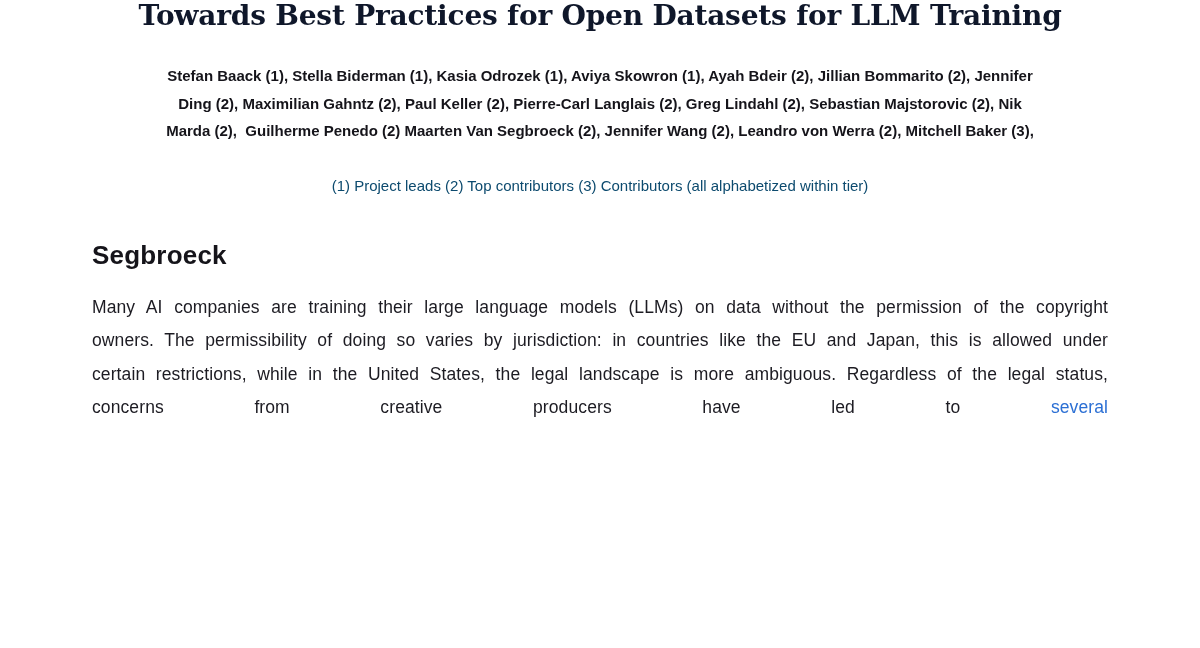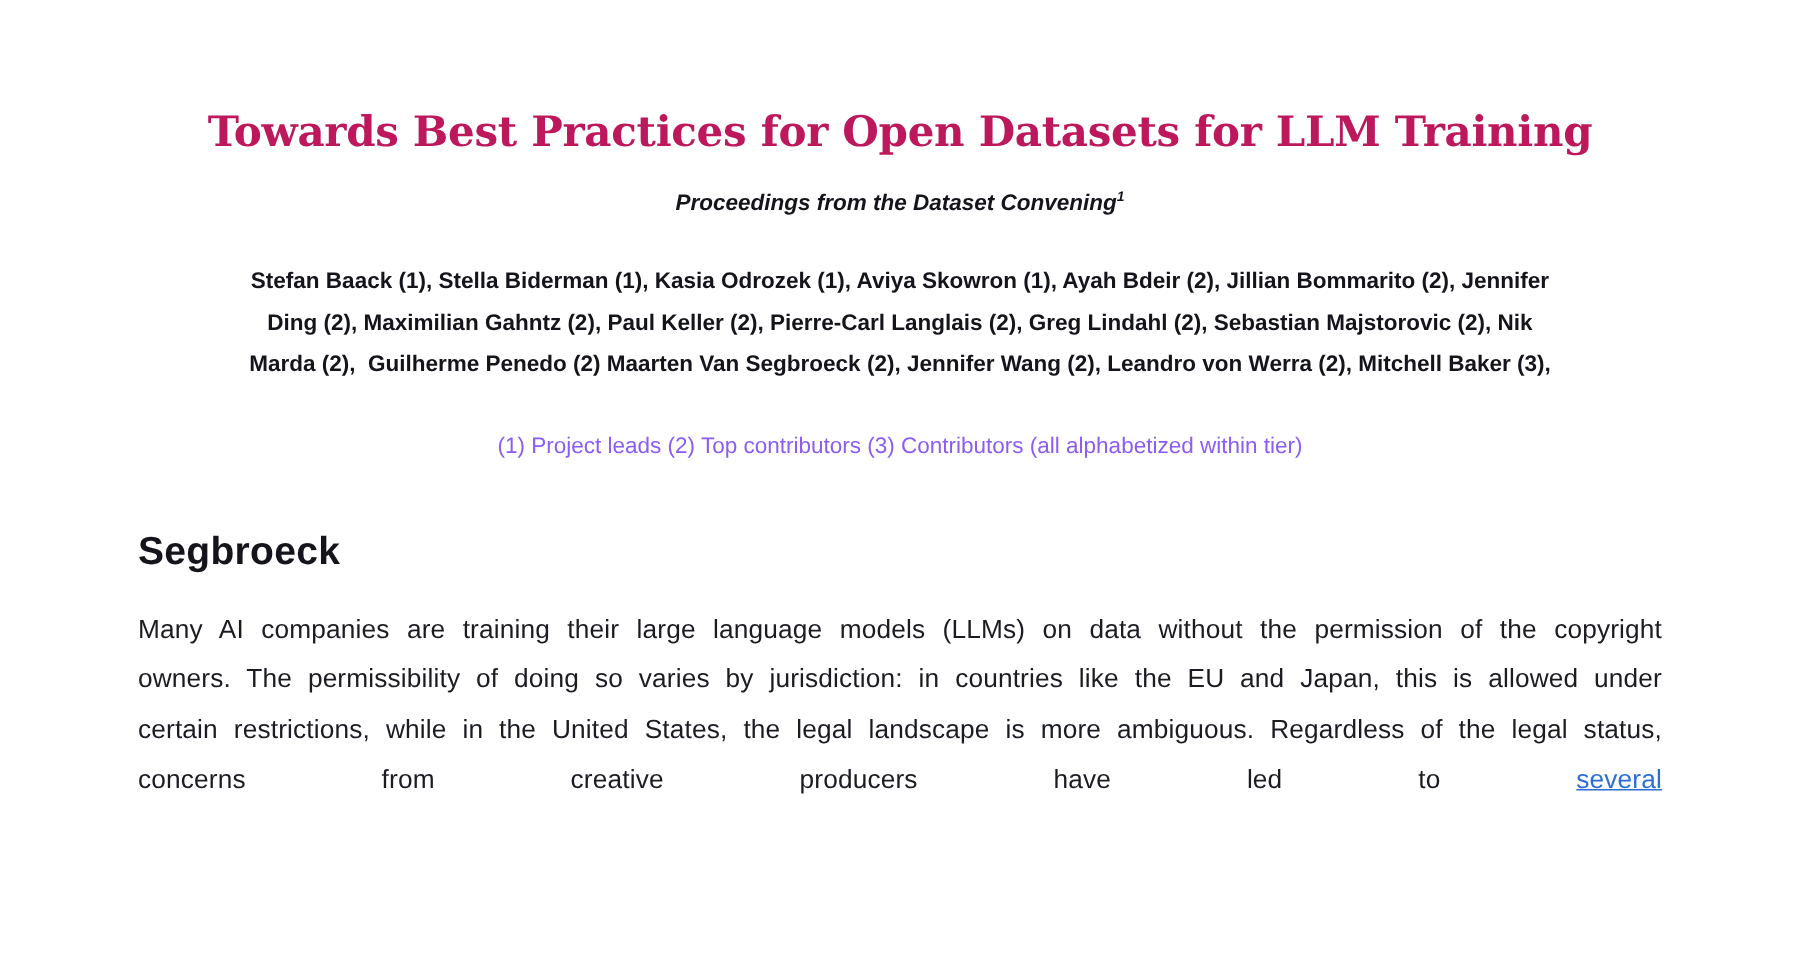--- a/index.html
+++ b/index.html
@@ -8,27 +8,26 @@
     height: 648px;
     background: #ffffff;
     overflow: hidden;
     font-family: "Liberation Sans", sans-serif;
   }
   .content {
     width: 1016px;
     margin: 0 auto;
   }
   .paper-title {
-    margin-top: 72px;
     text-align: center;
     font-family: "DejaVu Serif", serif;
     font-weight: 700;
     font-size: 28px;
     line-height: 1.15;
-    color: #be185d;
+    color: #0f172a;
     letter-spacing: -0.2px;
   }
   .paper-subtitle {
     margin-top: 22px;
     text-align: center;
     font-size: 15px;
     font-weight: 700;
     font-style: italic;
     color: #15141a;
   }
@@ -43,53 +42,51 @@
     font-size: 15px;
     line-height: 27.6px;
     color: #15141a;
   }
   .author-line { white-space: pre-wrap; }
   .tier-note {
     margin-top: 32px;
     text-align: center;
     font-size: 15px;
     font-weight: 400;
-    color: #8b5cf6;
+    color: #0c4a6e;
   }
   .abstract-heading {
     margin-top: 46px;
     font-size: 26px;
     font-weight: 700;
     color: #15141a;
     letter-spacing: 0.2px;
   }
   .abstract-paragraph {
     margin-top: 20px;
     font-size: 17.5px;
     line-height: 33.5px;
     color: #1c1b22;
     text-align: justify;
     text-align-last: justify;
     word-spacing: 4px;
     letter-spacing: 0.1px;
   }
   .inline-link {
     color: #2b6fd4;
-    text-decoration: underline;
     cursor: pointer;
   }
 </style>
 </head>
 <body>
 
 <div class="content">
 
   <h1 class="paper-title">Towards Best Practices for Open Datasets for LLM Training</h1>
 
-  <div class="paper-subtitle"><span>Proceedings from the Dataset Convening</span><sup>1</sup></div>
 
   <div class="author-list">
     <div class="author-line">Stefan Baack (1), Stella Biderman (1), Kasia Odrozek (1), Aviya Skowron (1), Ayah Bdeir (2), Jillian Bommarito (2), Jennifer</div>
     <div class="author-line">Ding (2), Maximilian Gahntz (2), Paul Keller (2), Pierre-Carl Langlais (2), Greg Lindahl (2), Sebastian Majstorovic (2), Nik</div>
     <div class="author-line">Marda (2),  Guilherme Penedo (2) Maarten Van Segbroeck (2), Jennifer Wang (2), Leandro von Werra (2), Mitchell Baker (3),</div>
   </div>
 
   <div class="tier-note">(1) Project leads (2) Top contributors (3) Contributors (all alphabetized within tier)</div>
 
   <h2 class="abstract-heading">Segbroeck</h2>

